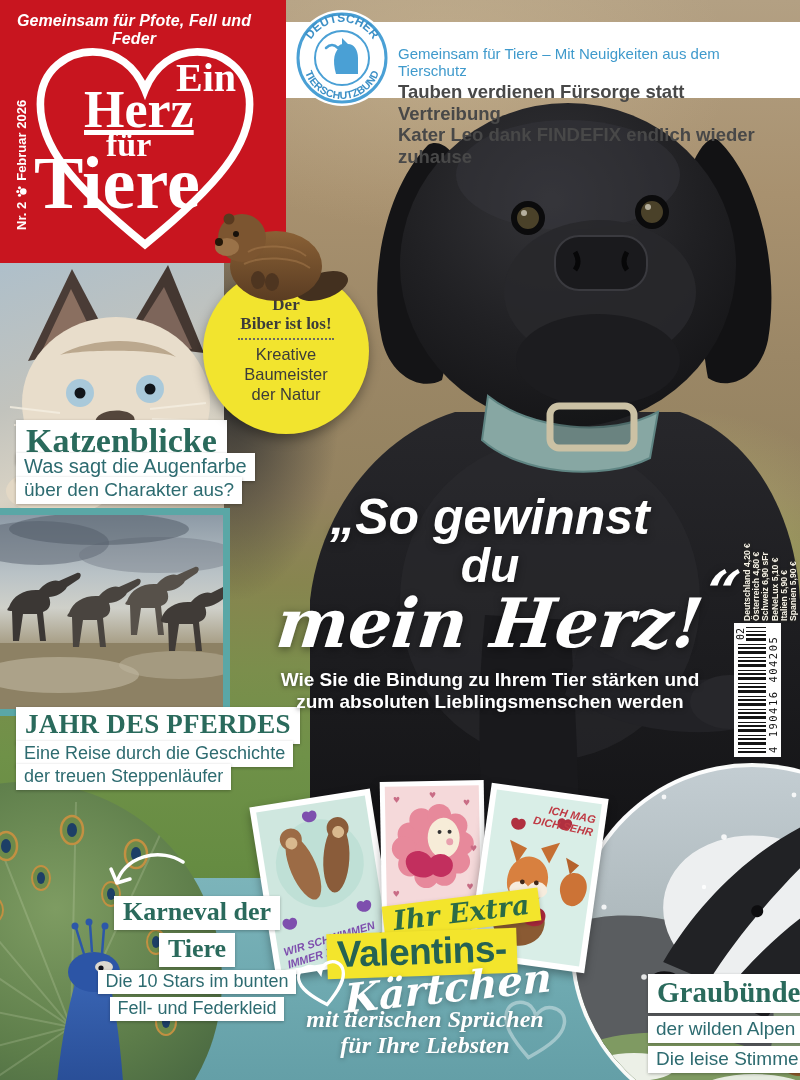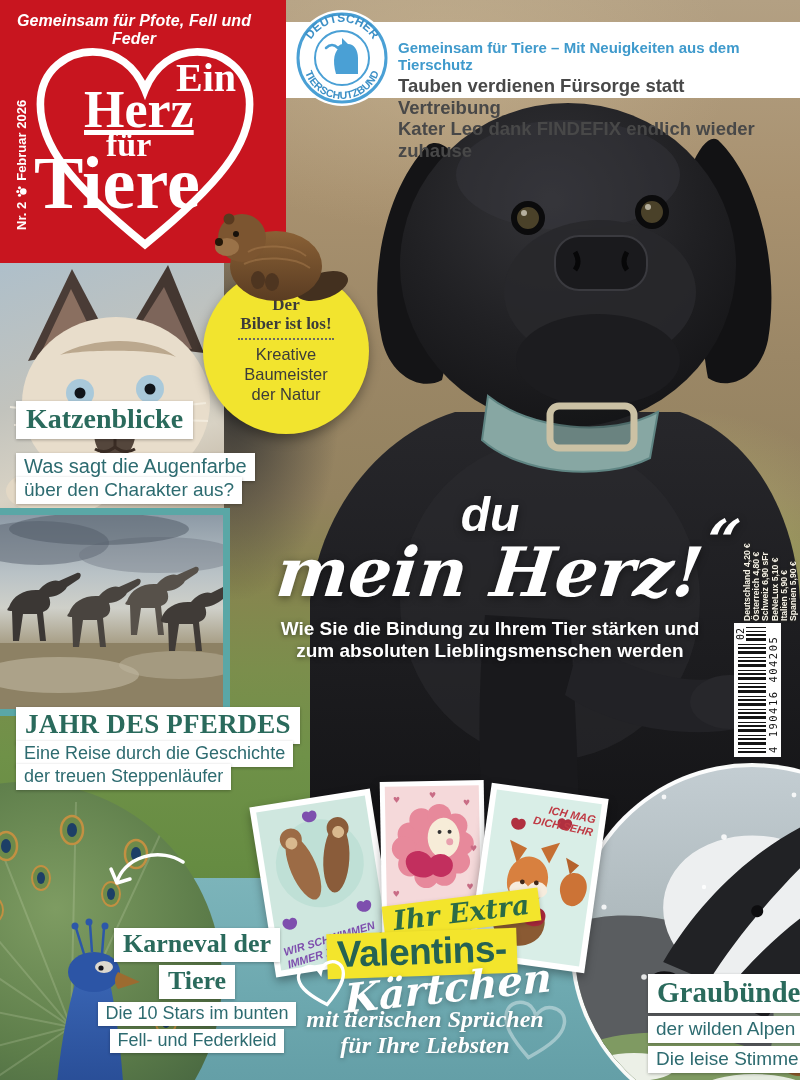--- a/index.html
+++ b/index.html
@@ -33,40 +33,40 @@
   .w-herz {left:84px;top:84px;font-size:52px;text-decoration:underline;}
   .w-fuer {left:106px;top:128px;font-size:34px;}
   .w-tiere{left:34px;top:146px;font-size:74px;}
   .issue-vert{left:10px;top:230px;width:142px;height:22px;transform:rotate(-90deg);
     transform-origin:0 0;color:#fff;font-weight:bold;font-size:13px;white-space:nowrap;
     display:flex;align-items:center;gap:5px;}
 
   
   .strip{left:286px;top:22px;width:514px;height:76px;background:#fff;z-index:6;
          padding:5px 8px 0 112px;box-sizing:border-box;}
-  .strip .kicker{color:#3f9acc;font-weight:bold;font-size:15px;margin:12px 0 2px;}
+  .strip .kicker{color:#3f9acc;font-weight:normal;font-size:15px;margin:18px 0 2px;}
   .strip .h{color:#484848;font-weight:bold;font-size:18.5px;line-height:1.17;}
   .badge{left:292px;top:8px;width:100px;height:100px;z-index:7;}
 
   
   .beaver{left:200px;top:206px;width:152px;height:98px;z-index:8;}
   .biber{left:203px;top:268px;width:166px;height:166px;border-radius:50%;
     background:#f2e42e;z-index:7;text-align:center;color:#3c3c3a;
     box-shadow:0 5px 12px rgba(0,0,0,.35);padding-top:27px;box-sizing:border-box;}
   .biber .t{font-family:"Liberation Serif",serif;font-weight:bold;font-size:17px;line-height:1.12;}
   .biber .dots{width:96px;margin:5px auto 4px;border-top:2px dotted #6a6a62;}
   .biber .s{font-size:16.5px;line-height:1.22;}
 
   
   .cat-photo{left:0;top:263px;width:224px;height:249px;z-index:5;overflow:hidden;
     background:linear-gradient(160deg,#aebfca 0%,#c2c3bd 45%,#d8d2c4 72%,#bcae9a 100%);}
   .bar{display:inline-block;background:#fff;box-shadow:0 1px 3px rgba(0,0,0,.28);}
   .teaser-title{font-family:"Liberation Serif",serif;font-weight:bold;color:#2a6a5c;}
   .teaser-sub{color:#2d6b70;}
-  .cat-t {left:16px;top:401px;z-index:6;font-size:28px;padding:2px 10px 4px;}
+  .cat-t {left:16px;top:420px;z-index:6;font-size:34px;padding:2px 10px 4px;}
   .cat-s1{left:16px;top:453px;z-index:6;font-size:20px;padding:2px 8px 3px;}
   .cat-s2{left:16px;top:477px;z-index:6;font-size:19px;padding:2px 8px 3px;}
 
   
   .horse-photo{left:-8px;top:508px;width:238px;height:208px;z-index:5;box-sizing:border-box;
     border:7px solid #5aa7a6;overflow:hidden;
     background:linear-gradient(180deg,#8d9aa6 0%,#b9c2c6 30%,#cfd0c9 48%,#a89f87 66%,#8d8164 80%,#6e6a52 100%);}
   .horse-t {left:16px;top:707px;z-index:6;font-size:27px;padding:2px 9px 4px;letter-spacing:.2px;}
   .horse-s1{left:16px;top:741px;z-index:6;font-size:18px;padding:2px 8px 3px;}
   .horse-s2{left:16px;top:764px;z-index:6;font-size:18px;padding:2px 8px 3px;}
@@ -122,21 +122,21 @@
     text-shadow:0 2px 6px rgba(0,0,0,.3);}
   .v-heart{left:296px;top:960px;width:54px;height:50px;z-index:5;transform:rotate(-12deg);}
   .v-subs{left:240px;top:1006px;width:370px;z-index:5;text-align:center;color:#fff;
     font-family:"Liberation Serif",serif;font-weight:bold;font-style:italic;font-size:24px;
     line-height:1.1;text-shadow:0 1px 5px rgba(0,0,0,.3);}
 
   
   .peacock{left:-174px;top:782px;width:396px;height:396px;border-radius:50%;overflow:hidden;
     z-index:3;background:radial-gradient(circle at 58% 32%,#7e9c62 0%,#5d7d4a 42%,#466540 68%,#34503a 100%);}
   .arrow{left:103px;top:852px;width:86px;height:52px;z-index:4;}
-  .pea-text{left:92px;top:893px;width:210px;z-index:6;text-align:center;margin-top:32px;}
+  .pea-text{left:92px;top:893px;width:210px;z-index:6;text-align:center;}
   .pea-text .bar{margin-top:3px;}
   .pea-t{font-size:26px;padding:1px 9px 3px;}
   .pea-s{font-size:18px;padding:1px 7px 2px;}
 
   
   .badger{left:570px;top:763px;width:364px;height:364px;border-radius:50%;overflow:hidden;
     z-index:3;border:4px solid rgba(255,255,255,.95);box-sizing:border-box;
     background:linear-gradient(180deg,#c3cdd2 0%,#b0bbbf 40%,#a2b09c 62%,#819a6e 82%,#6b8a5c 100%);}
   .badger-text{left:616px;top:971px;width:184px;z-index:6;padding-left:32px;}
   .badger-text .bar{margin-top:3px;}
@@ -428,20 +428,21 @@
         <path d="M128,86 C132,74 144,68 158,69 C164,62 172,58 178,60 L196,52 C200,51 201,55 198,58 L186,66 C183,72 174,76 168,76 C171,84 168,89 162,91 L165,120 L159,120 L156,93 L142,93 L138,120 L132,120 L131,90 C126,90 125,89 128,86 Z" fill="#57514a"></path>
         <path d="M162,104 C166,92 178,86 192,87 C198,80 206,76 212,78 L224,72 L224,84 C219,88 212,92 206,92 C209,100 206,105 200,107 L203,136 L197,136 L194,109 L180,109 L176,136 L170,136 L169,108 C164,108 161,107 162,104 Z" fill="#403b37"></path>
       </g>
     </svg>
   </div>
   <div class="abs bar teaser-title horse-t">JAHR DES PFERDES</div>
   <div class="abs bar teaser-sub horse-s1">Eine Reise durch die Geschichte</div>
   <div class="abs bar teaser-sub horse-s2">der treuen Steppenläufer</div>
 
   <div class="abs story">
+    <div class="l1">„So gewinnst</div>
     <div class="l2">du</div>
     <div>
       <span class="l3">
         <span>mein Herz!</span>
         <span class="q">“</span>
       </span>
     </div>
     <div class="sub">
       <div>Wie Sie die Bindung zu Ihrem Tier stärken und</div>
       <div>zum absoluten Lieblingsmenschen werden</div>

